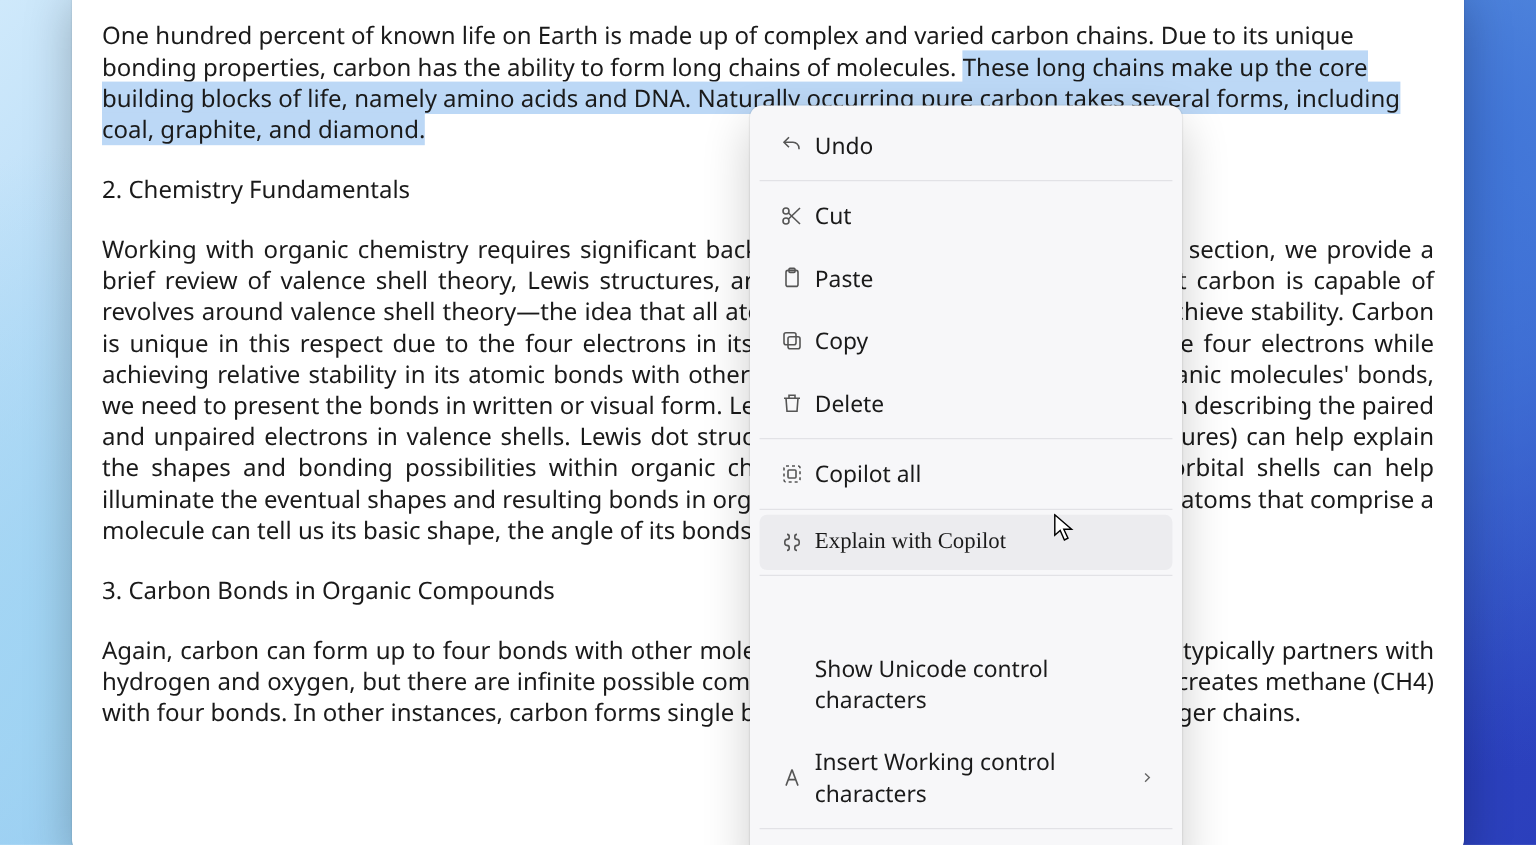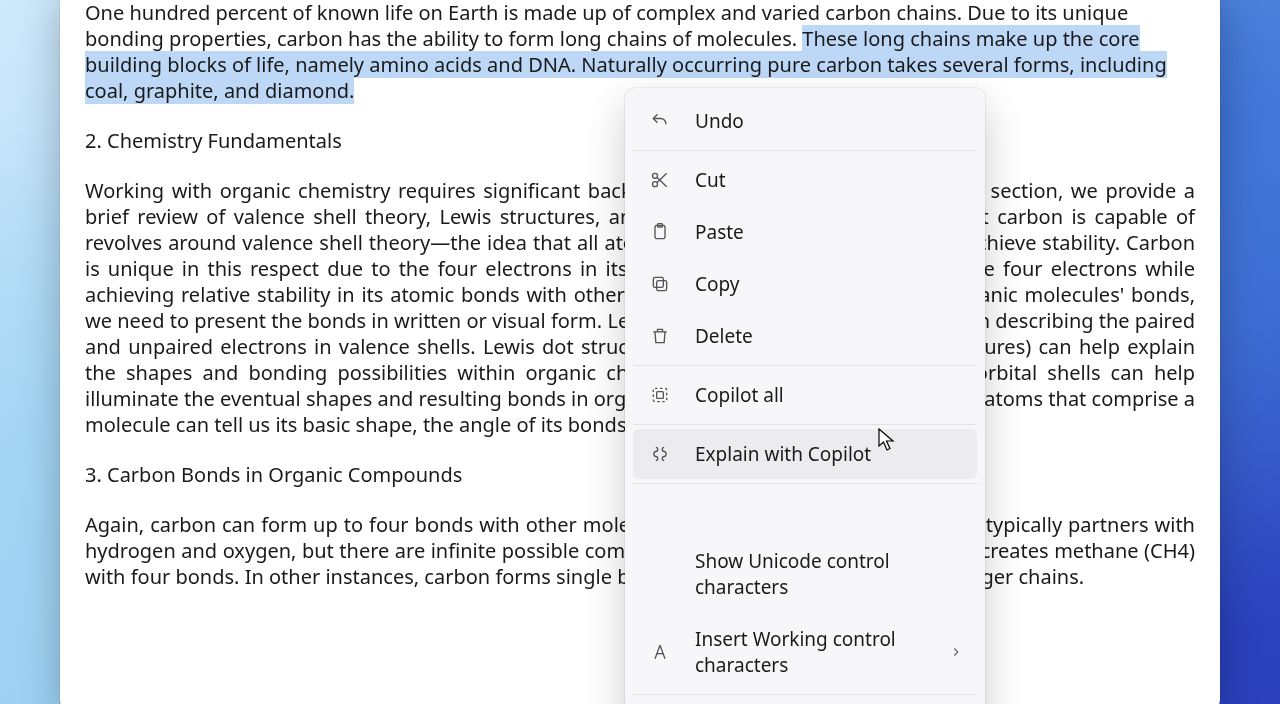--- a/index.html
+++ b/index.html
@@ -22,45 +22,45 @@
     overflow: hidden;
   }
   .doc {
     position: absolute;
     left: 25px; right: 25px; top: 10px;
     font-size: 20px;
     line-height: 1.3;
     color: #1a1a1a;
     font-weight: 400;
   }
-  .doc p { margin-bottom: 24px; }
+  .doc p { margin-bottom: 24px; margin-top: 17px; }
   .doc .section-title { font-weight: 400; }
   .highlight { background: #bcd8f6; }
   .ctx {
     position: absolute;
     left: 625px; top: 88px;
     width: 360px;
     background: #f7f7f9;
     border-radius: 10px;
     box-shadow: 0 16px 40px rgba(0,0,0,0.20), 0 0 0 1px rgba(0,0,0,0.06);
     padding: 6px 4px;
     font-size: 19px;
     color: #1a1a1a;
   }
   .ctx-item {
     display: flex;
     align-items: center;
-    gap: 24px;
+    gap: 8px;
     padding: 12px 16px;
     border-radius: 6px;
     margin: 2px 4px;
     cursor: default;
     position: relative;
   }
-  .ctx-item.hover { background: #ececef; }
+  .ctx-item.hover { background: #ececef; font-family: Liberation Serif, serif; }
   .ctx-item.disabled { color: #9a9a9a; }
   .ctx-sep { height: 1px; background: #e2e2e6; margin: 4px 4px; }
   .ctx .ico { width: 22px; height: 22px; flex: 0 0 22px; display: flex; align-items: center; justify-content: center; color: #555; }
   .ctx .submenu-arrow {
     position: absolute; right: 14px; top: 50%; transform: translateY(-50%);
     color: #666;
   }
   .cursor {
     position: absolute;
     left: 878px; top: 428px;

